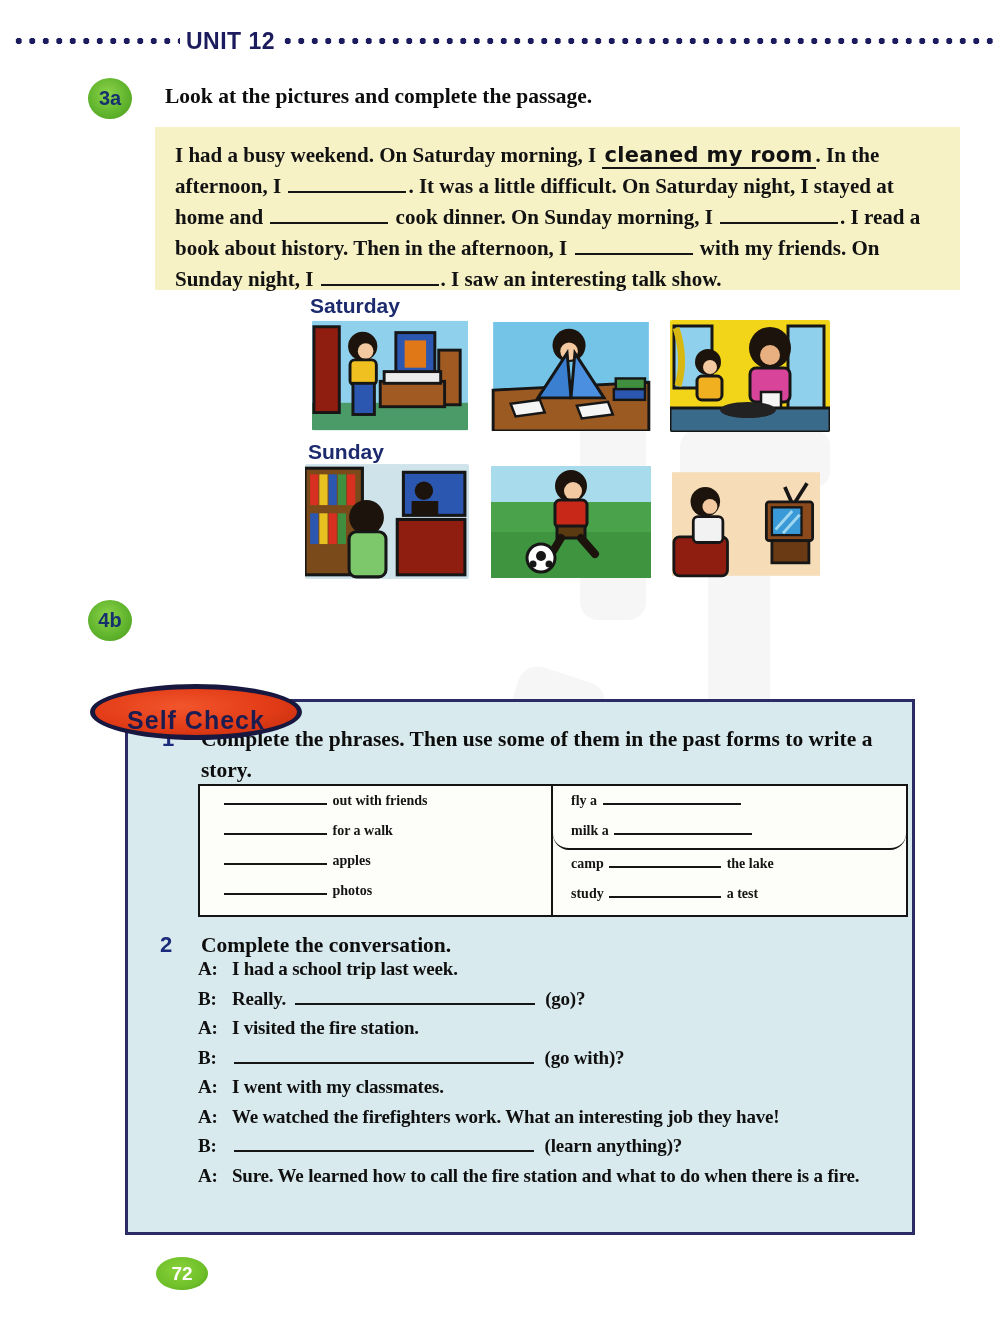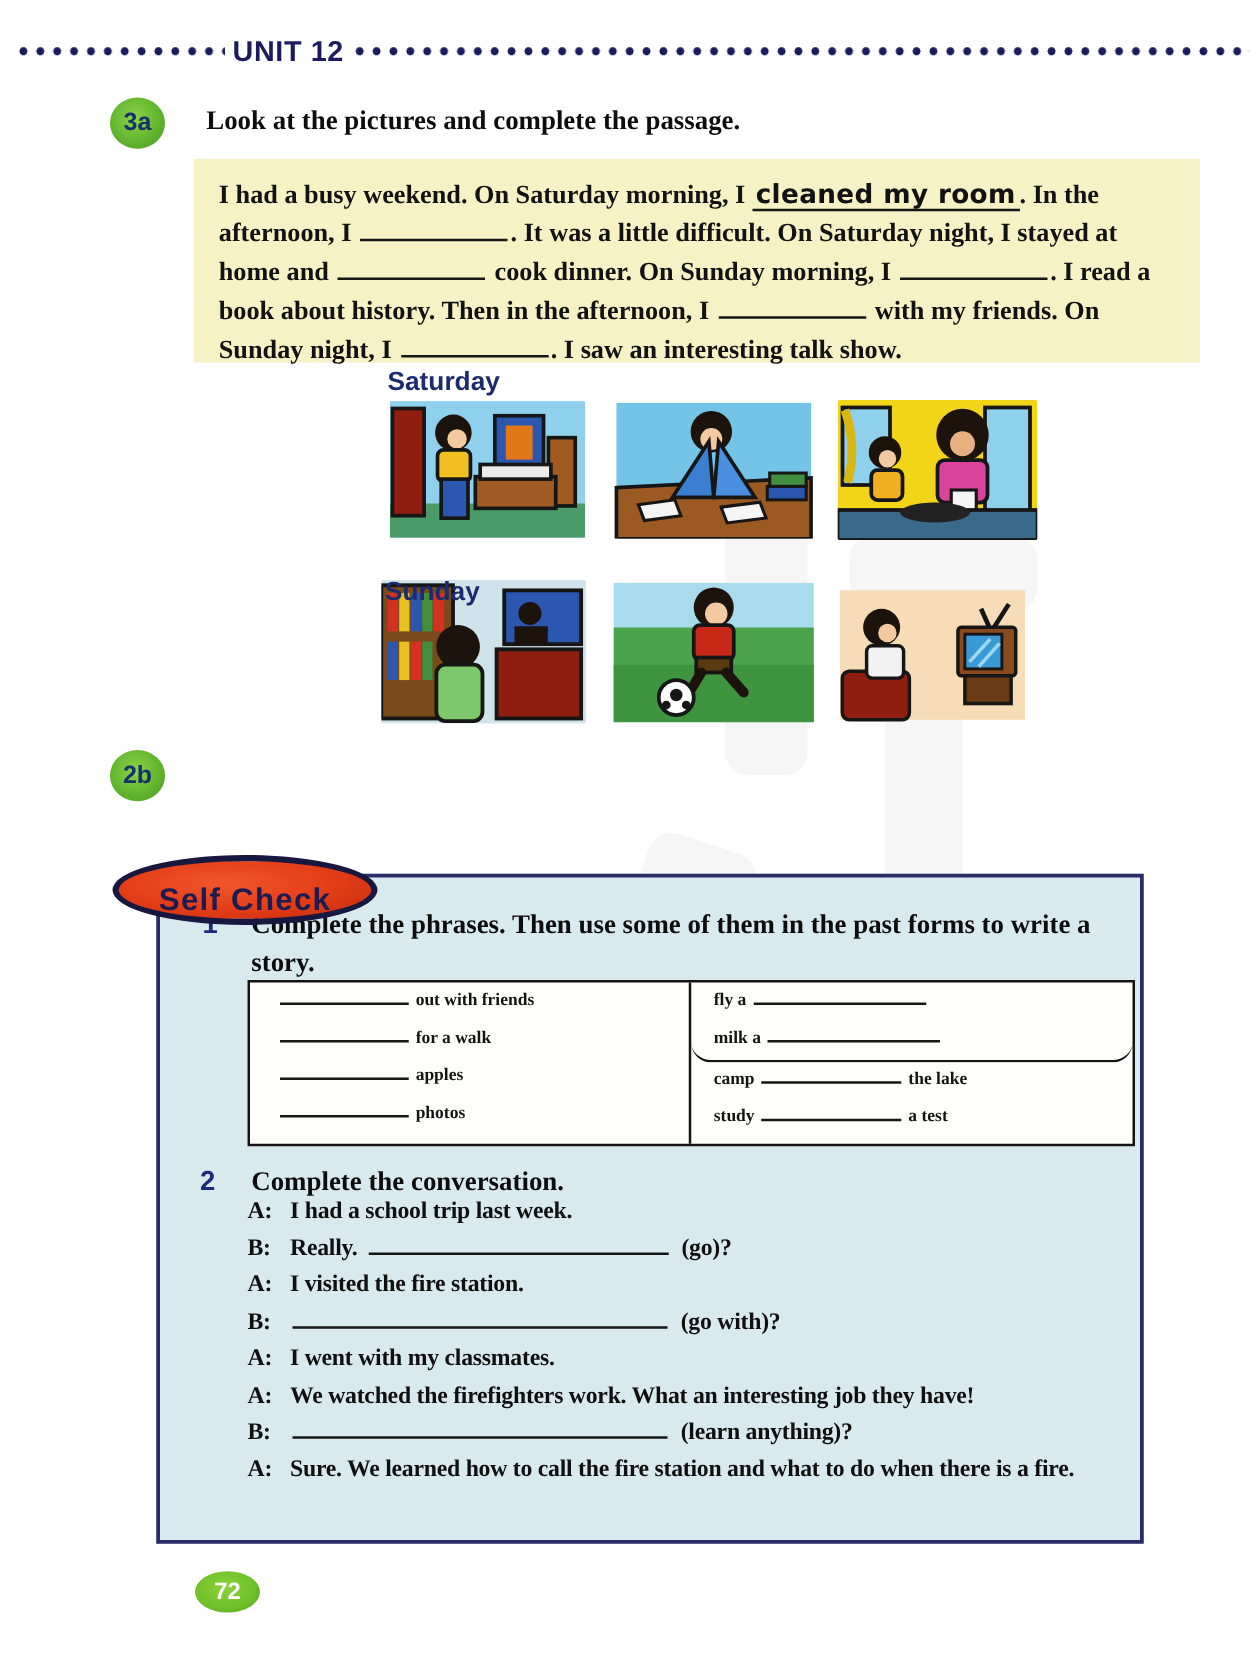--- a/index.html
+++ b/index.html
@@ -159,21 +159,21 @@
       <rect x="80" y="48" width="40" height="34" rx="6" fill="#d8449a" stroke="#161616" stroke-width="3"></rect>
       <rect x="91" y="72" width="20" height="18" fill="#f5f5f5" stroke="#161616" stroke-width="2.5"></rect>
       <circle cx="38" cy="42" r="13" fill="#1c140c"></circle>
       <circle cx="40" cy="47" r="7" fill="#f2c9a0"></circle>
       <rect x="27" y="56" width="25" height="24" rx="5" fill="#f0b020" stroke="#161616" stroke-width="3"></rect>
       <rect x="0" y="88" width="160" height="24" fill="#3a6a8a" stroke="#161616" stroke-width="3"></rect>
       <ellipse cx="78" cy="90" rx="28" ry="8" fill="#222222"></ellipse>
     </svg>
   </figure>
 
-  <div class="day-label" style="left:308px; top:440px;margin-top:22px;">Sunday</div>
+  <div class="day-label" style="left:308px; top:440px;">Sunday</div>
 
   <figure class="pic" style="left:305px; top:464px; width:164px; height:115px; margin:0;" aria-label="A child visiting the library">
     <svg viewBox="0 0 160 112" xmlns="http://www.w3.org/2000/svg">
       <rect width="160" height="112" fill="#cfe3ea"></rect>
       <rect x="0" y="4" width="56" height="104" fill="#7a4a1a" stroke="#161616" stroke-width="3"></rect>
       <g stroke-width="0">
         <rect x="5" y="10" width="8" height="30" fill="#d83020"></rect>
           <rect x="14" y="10" width="8" height="30" fill="#e8c020"></rect>
         <rect x="23" y="10" width="8" height="30" fill="#2b57b0"></rect>
           <rect x="32" y="10" width="8" height="30" fill="#3f8f3f"></rect>
@@ -218,21 +218,21 @@
       <rect x="23" y="48" width="32" height="28" rx="5" fill="#f2f2f2" stroke="#161616" stroke-width="3"></rect>
       <line x1="132" y1="34" x2="146" y2="12" stroke="#161616" stroke-width="4"></line>
       <line x1="130" y1="34" x2="122" y2="16" stroke="#161616" stroke-width="4"></line>
       <rect x="102" y="32" width="50" height="42" rx="3" fill="#8a4a1c" stroke="#161616" stroke-width="3"></rect>
       <rect x="108" y="38" width="32" height="30" fill="#3a9ad8" stroke="#161616" stroke-width="2.5"></rect>
       <path d="M112,62 L130,42 M120,66 L138,46" stroke="#9fd8ee" stroke-width="3"></path>
       <rect x="108" y="74" width="40" height="24" fill="#6a3a14" stroke="#161616" stroke-width="3"></rect>
     </svg>
   </figure>
 
-  <div class="badge" style="left:88px; top:600px;">2b</div>
+  <div class="badge" style="left:88px; top:600px;">4b</div>
 
   <div class="selfcheck-ellipse">
     <span>Self Check</span>
   </div>
 
   <div class="panel">
 
     <div class="task-number" style="left:34px; top:24px;">1</div>
     <div class="task-title" style="left:73px; top:22px; width:675px; white-space:normal;">Complete the phrases. Then use some of them in the past forms to write a story.</div>
 

